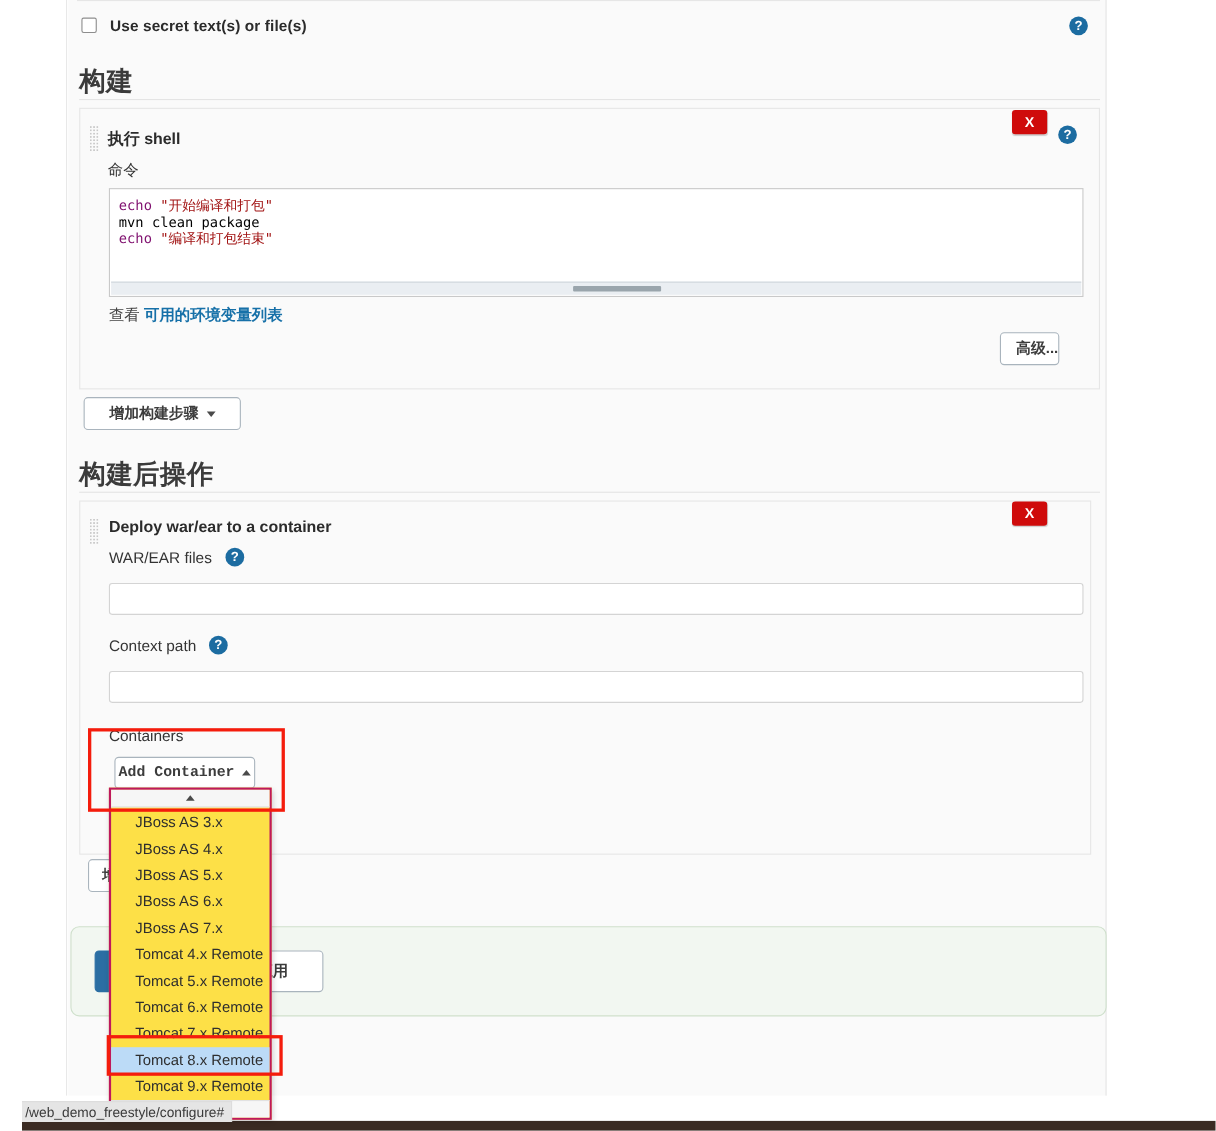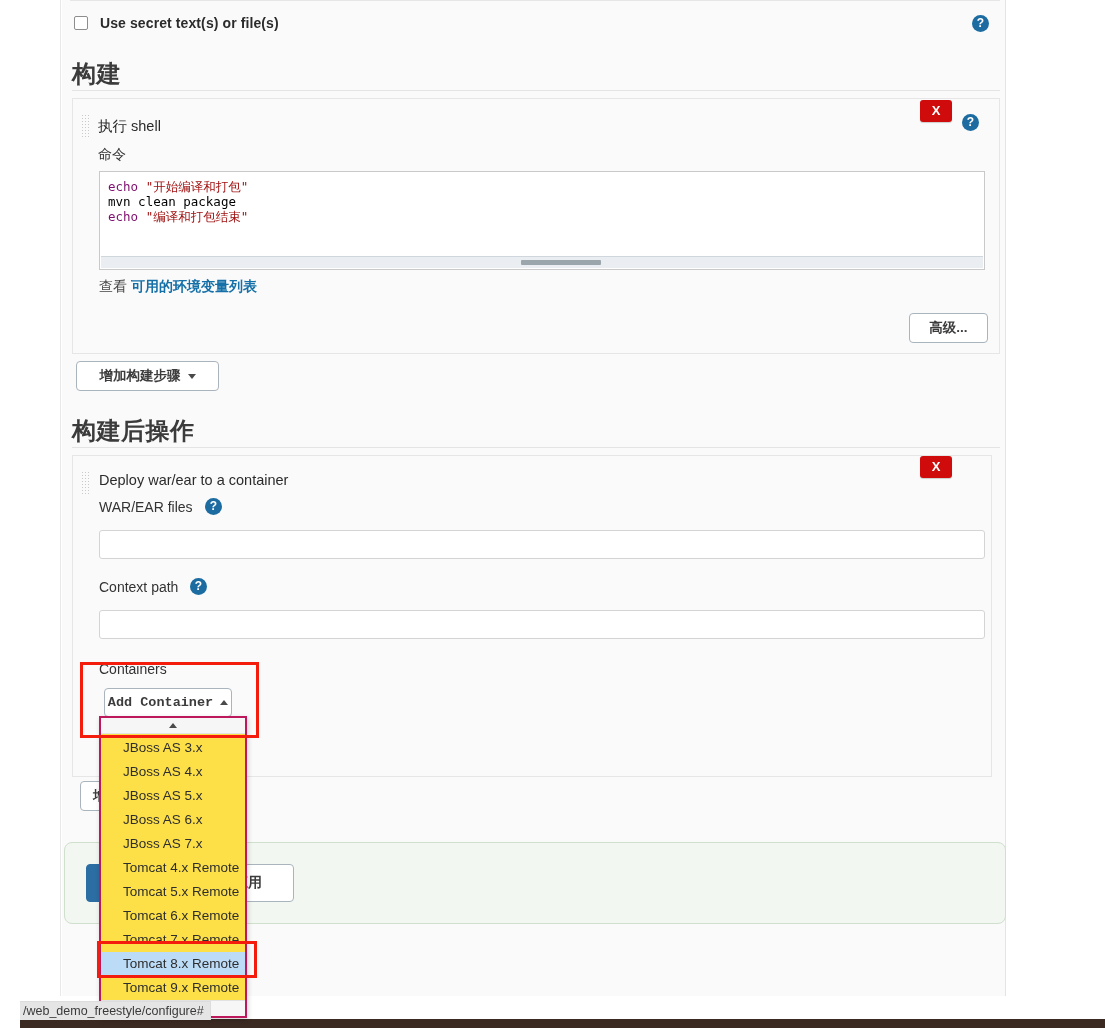--- a/index.html
+++ b/index.html
@@ -54,21 +54,21 @@
 
   
   .block {
     position: absolute; background: #fafafa; border: 1px solid #e6e6e6;
   }
   .grip {
     position: absolute; width: 9px; height: 24px;
     background-image: radial-gradient(#c6c6c6 35%, transparent 36%);
     background-size: 3px 3px; opacity: .95;
   }
-  .block-title { position: absolute; font-weight: normal; font-size: 14.5px; color: #2b2b2b; }
+  .block-title { position: absolute; font-weight: bold; font-size: 14.5px; color: #2b2b2b; }
   .field-label { position: absolute; font-size: 14px; color: #333; }
 
   .x-btn {
     position: absolute; width: 32px; height: 22px; background: #cf0b0b;
     color: #fff; font-weight: bold; font-size: 13px; text-align: center;
     line-height: 22px; border-radius: 3px; cursor: pointer;
     box-shadow: 0 1px 1px rgba(0,0,0,.18);
   }
 
   
@@ -217,21 +217,21 @@
     <div class="ta-scroll">
       <div class="ta-thumb"></div>
     </div>
   </div>
 
   <div class="link-row" style="left:79px; top:278px;text-align:center;">
     <span>查看</span>
     <a href="#">可用的环境变量列表</a>
   </div>
 
-  <div class="btn" style="left:889px; top:313px; width:79px; height:30px;">
+  <div class="btn" style="left:889px; top:302px; width:54px; height:30px;justify-content:flex-end;">
     <span>高级...</span>
   </div>
 
   <div class="btn" style="left:56px; top:361px; width:143px; height:30px;">
     <span>增加构建步骤</span>
     <span class="caret-down"></span>
   </div>
 
   <div class="section-h" style="left:52px; top:415px;">构建后操作</div>
   <div class="section-rule" style="left:52px; top:447px; width:928px;"></div>

